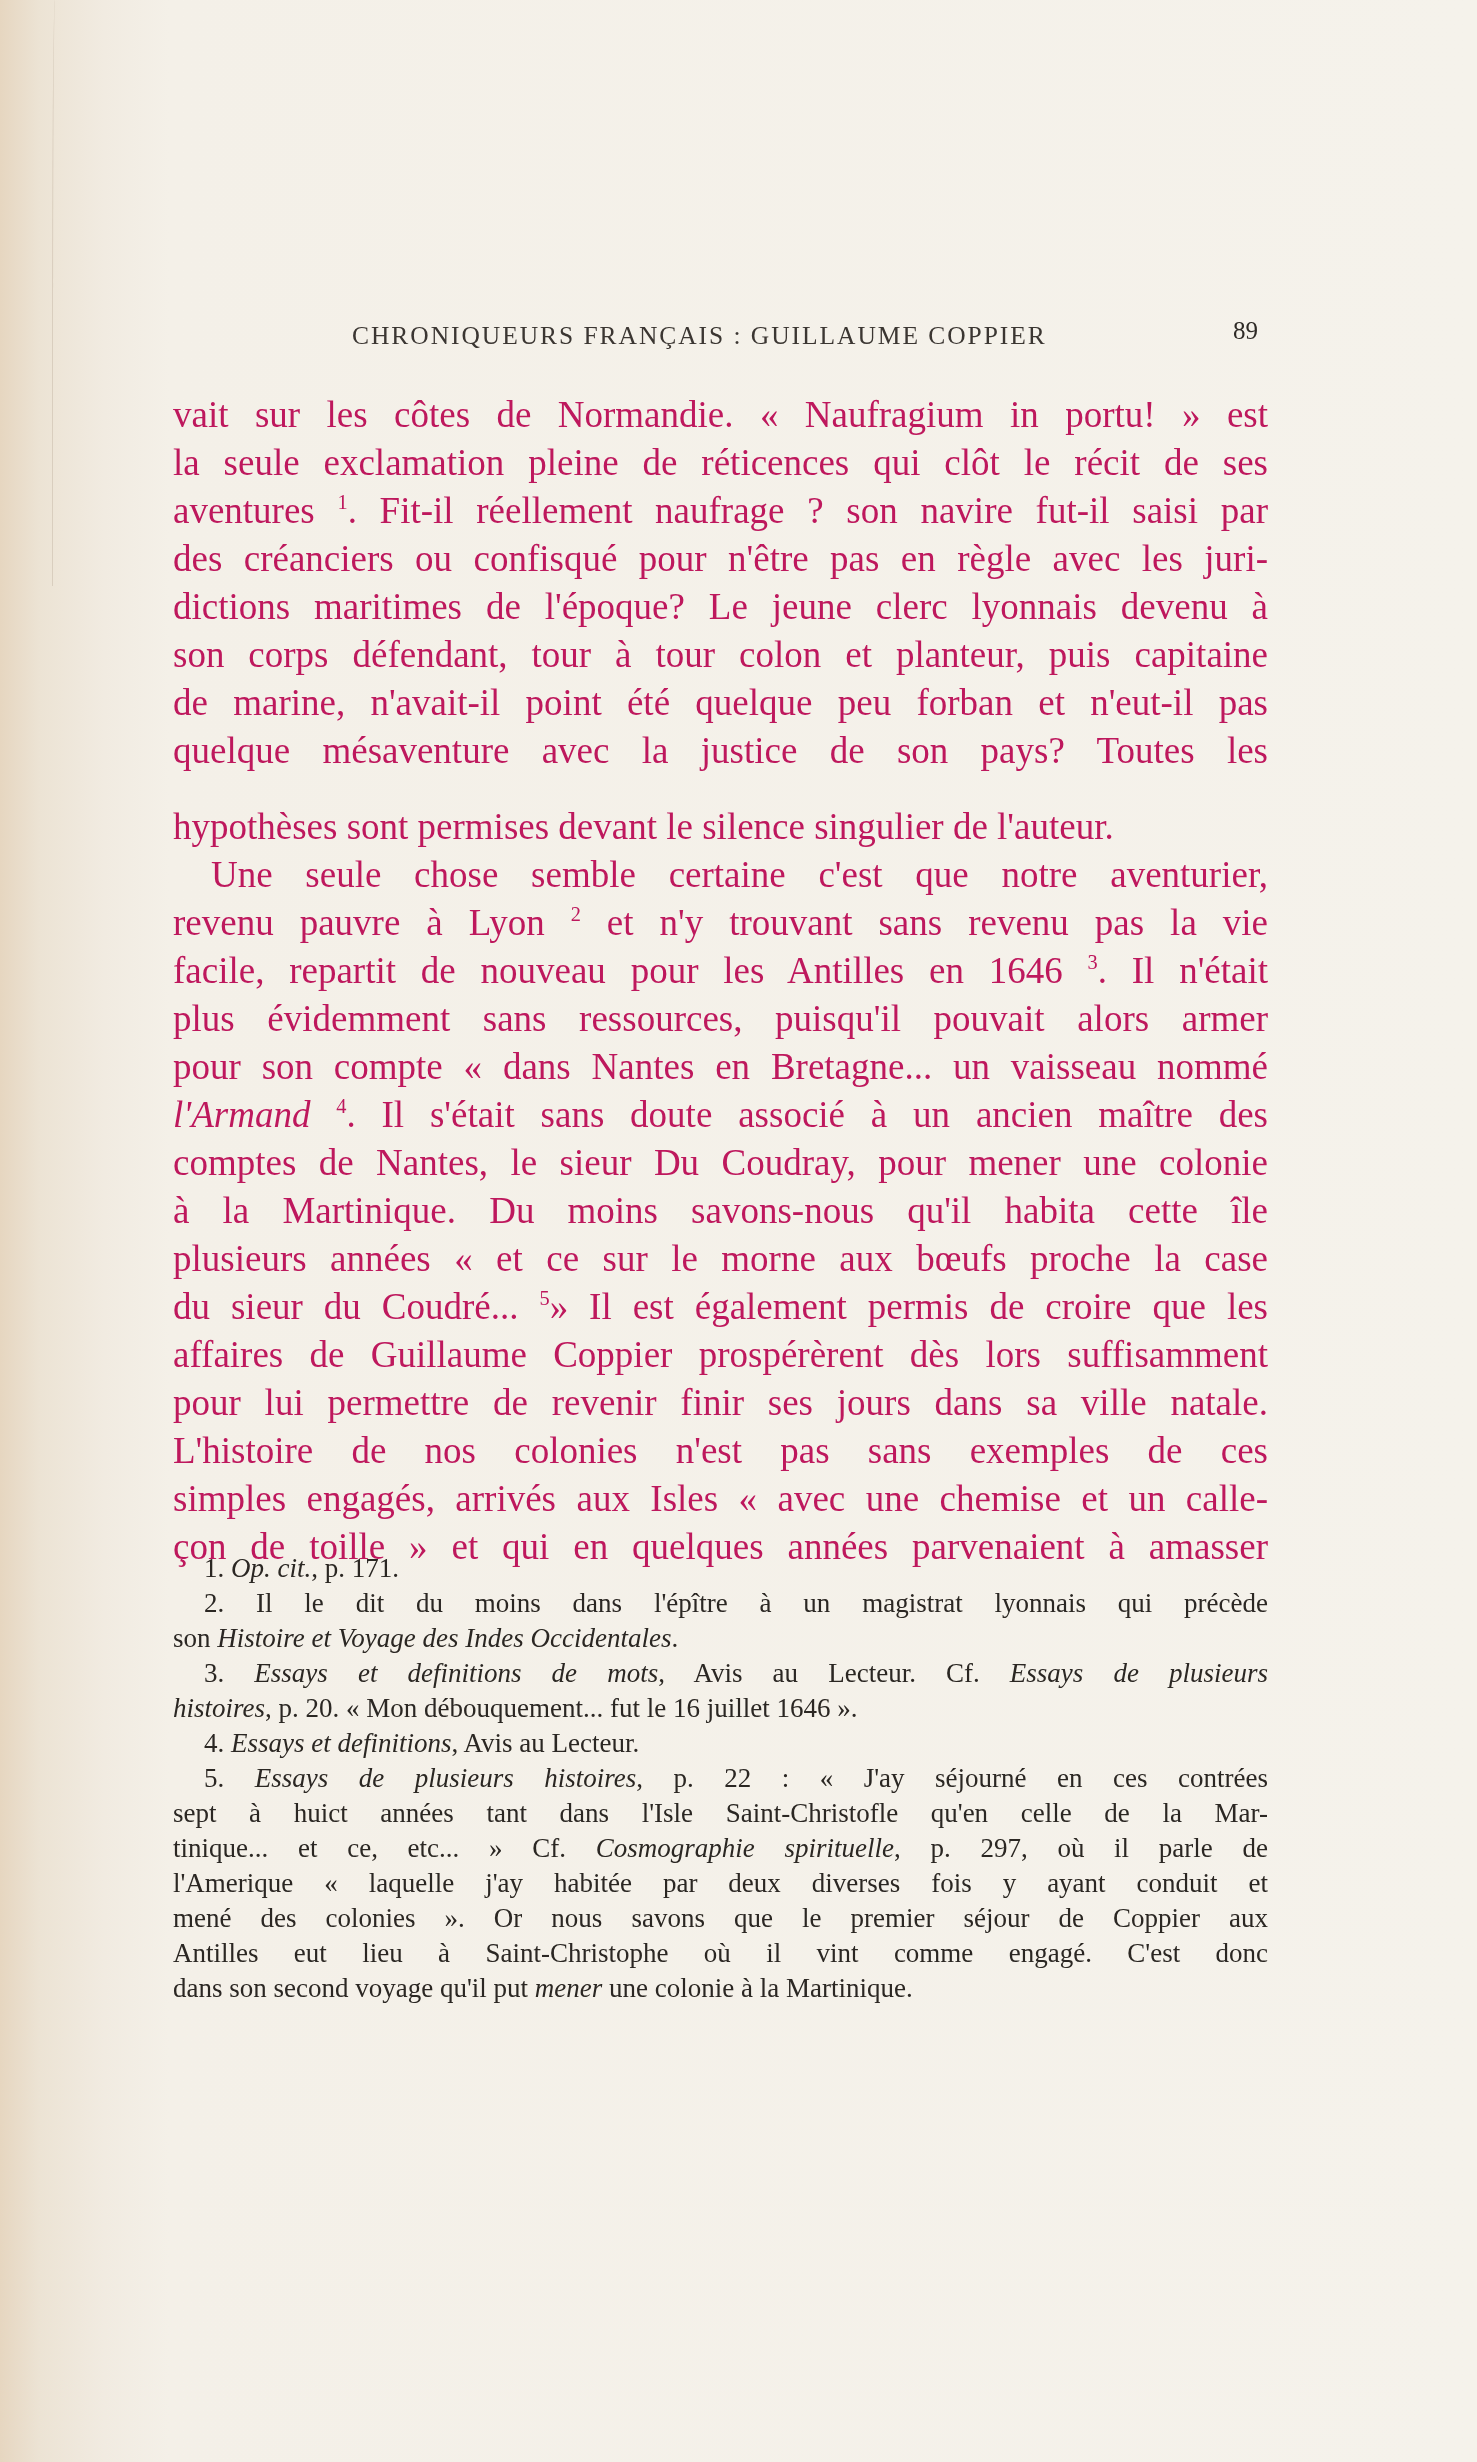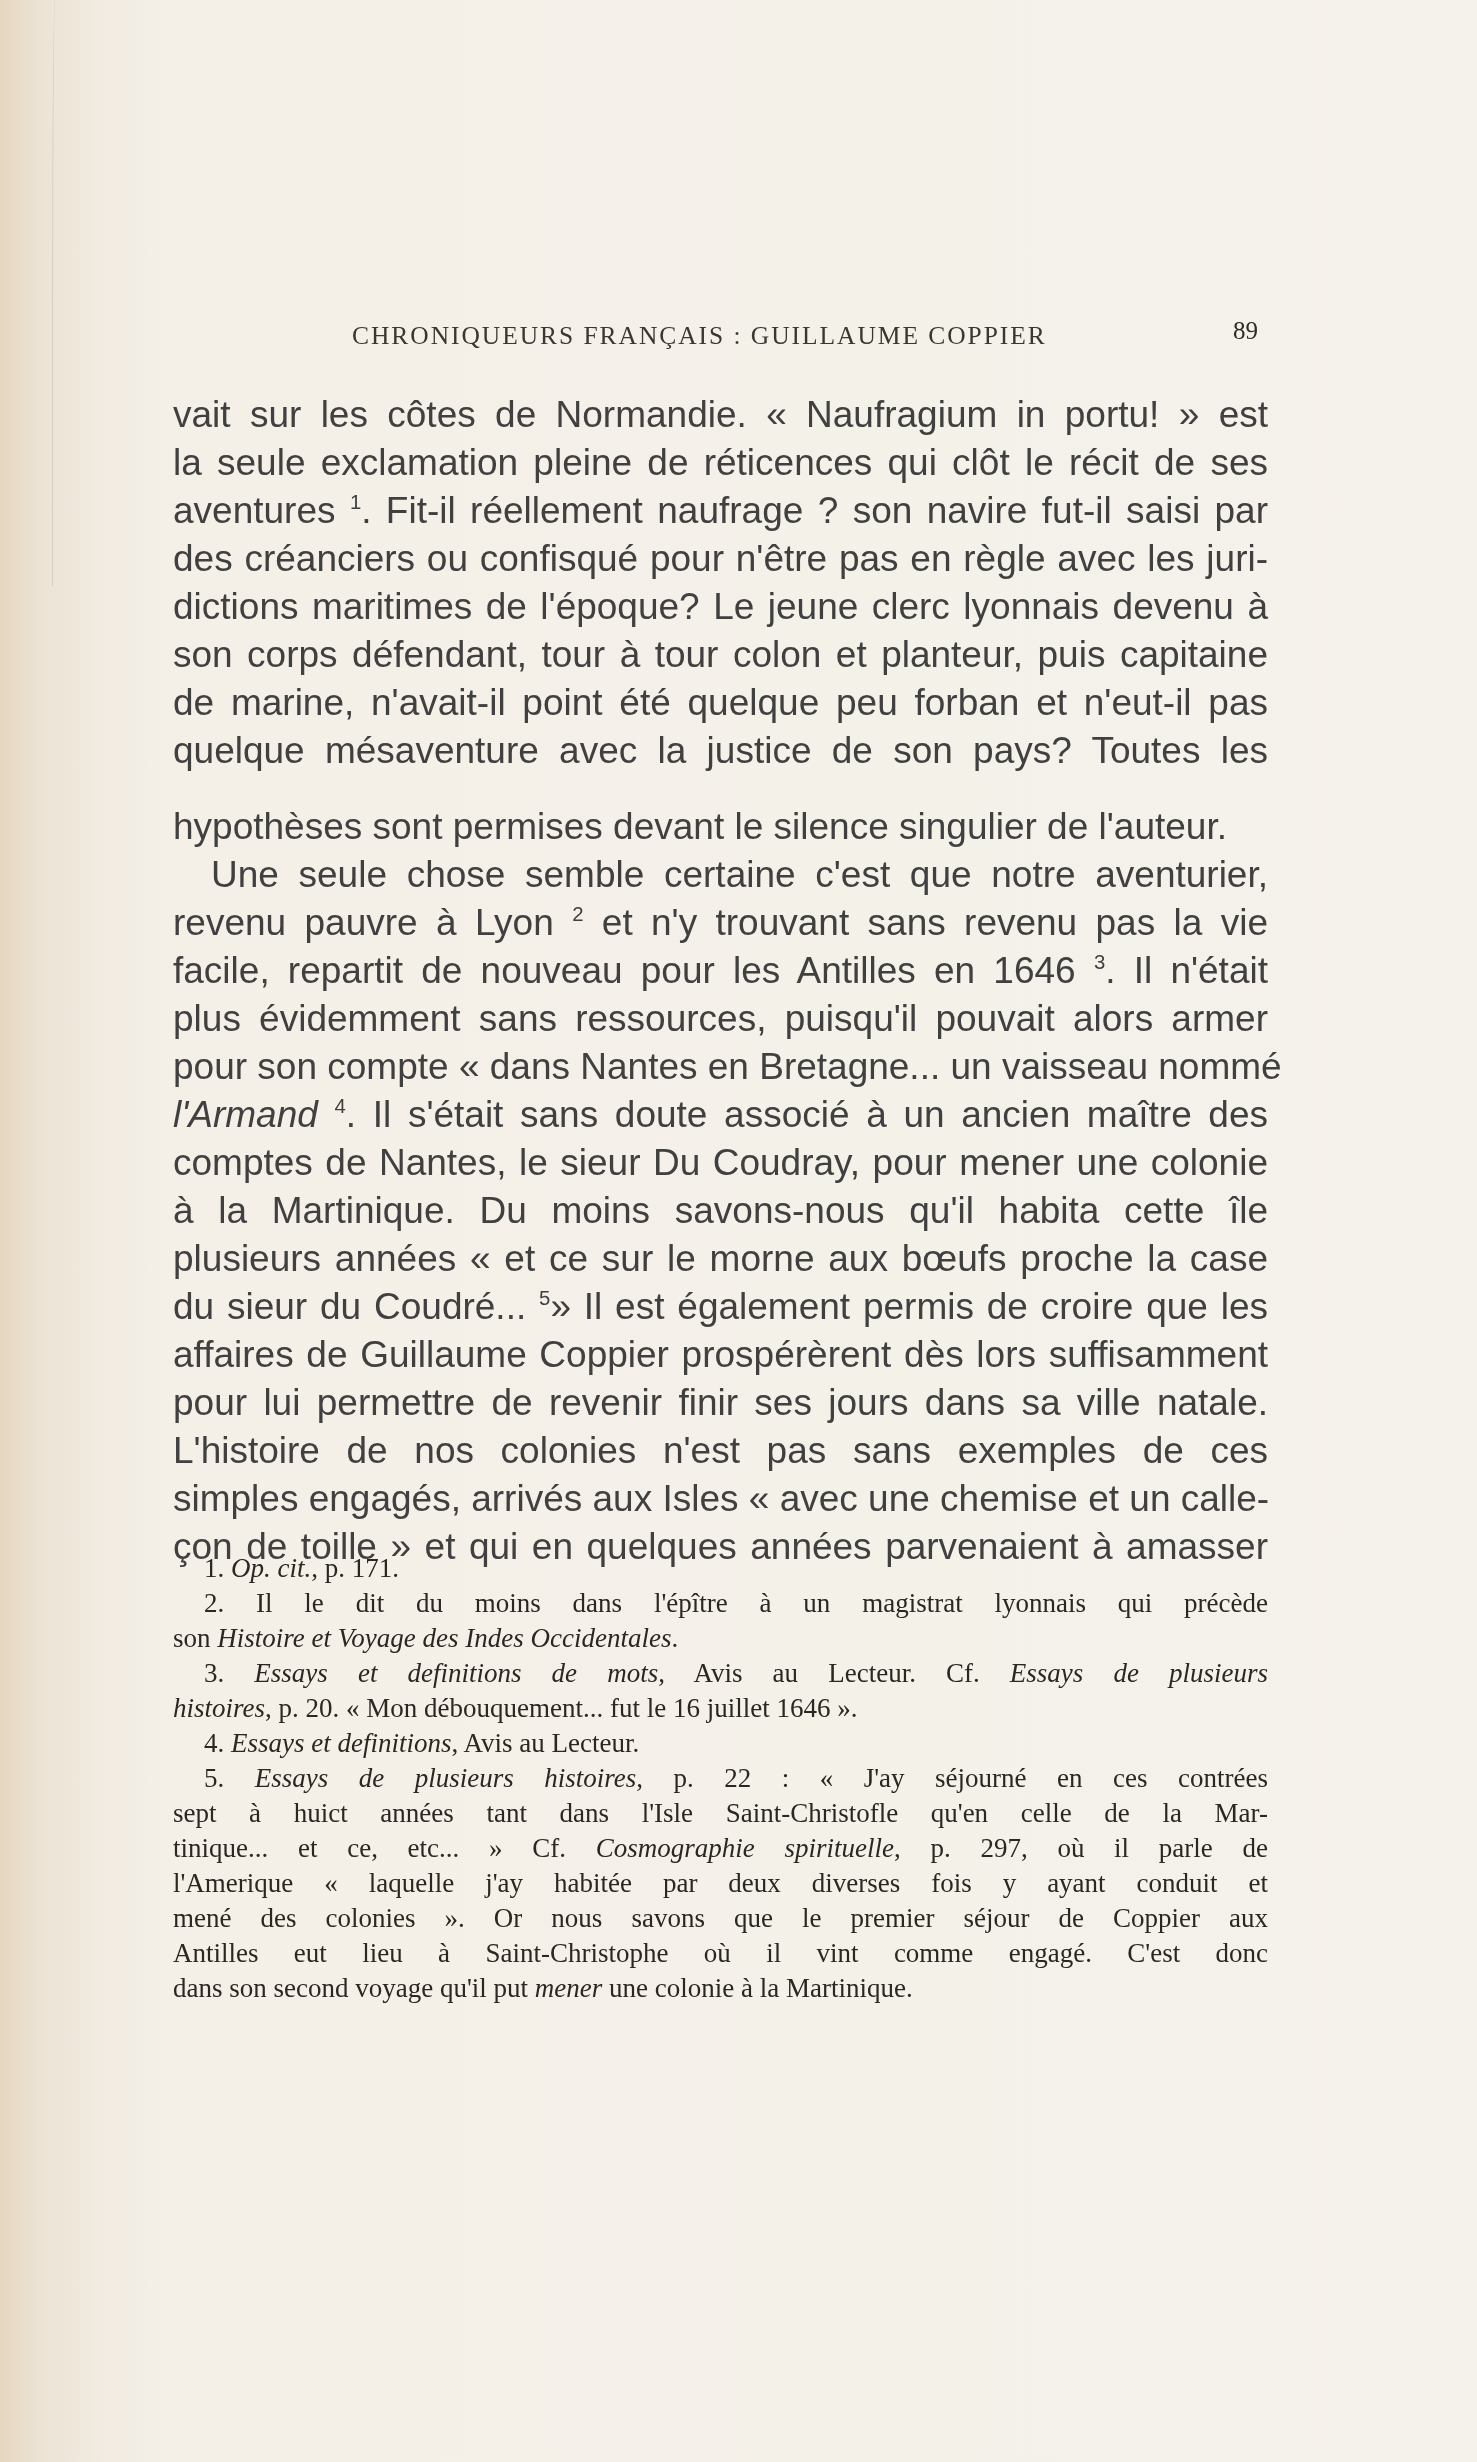--- a/index.html
+++ b/index.html
@@ -45,28 +45,28 @@
     font-size: 25px;
     color: #2e2a26;
   }
   .body-text {
     position: absolute;
     left: 173px;
     top: 391px;
     width: 1095px;
   }
   .line {
-    font-family: Liberation Sans, sans-serif;
+    font-family: Liberation Serif, serif;
     font-size: 37px;
     height: 48px;
     line-height: 48px;
     white-space: nowrap;
     text-align: justify;
     text-align-last: justify;
-    color: #404040;
+    color: #be185d;
   }
   .line.last { text-align-last: left; margin-top: 28px; }
   .line.indent { padding-left: 38px; }
   .line sup, .fn sup {
     font-size: 0.55em;
     vertical-align: 0.7em;
     line-height: 0;
   }
   .footnotes {
     position: absolute;

